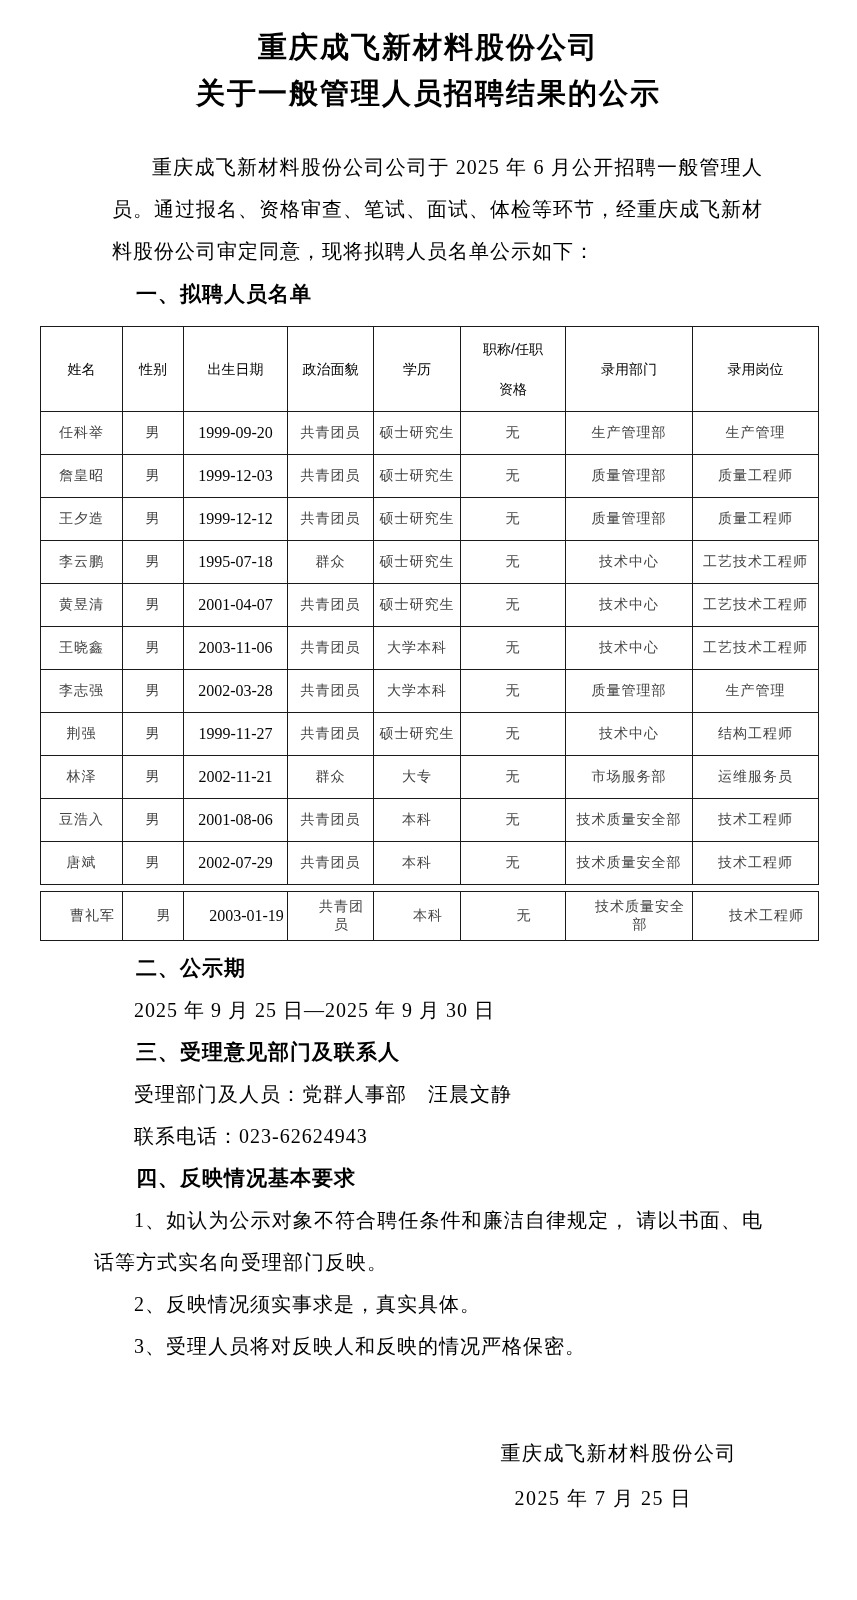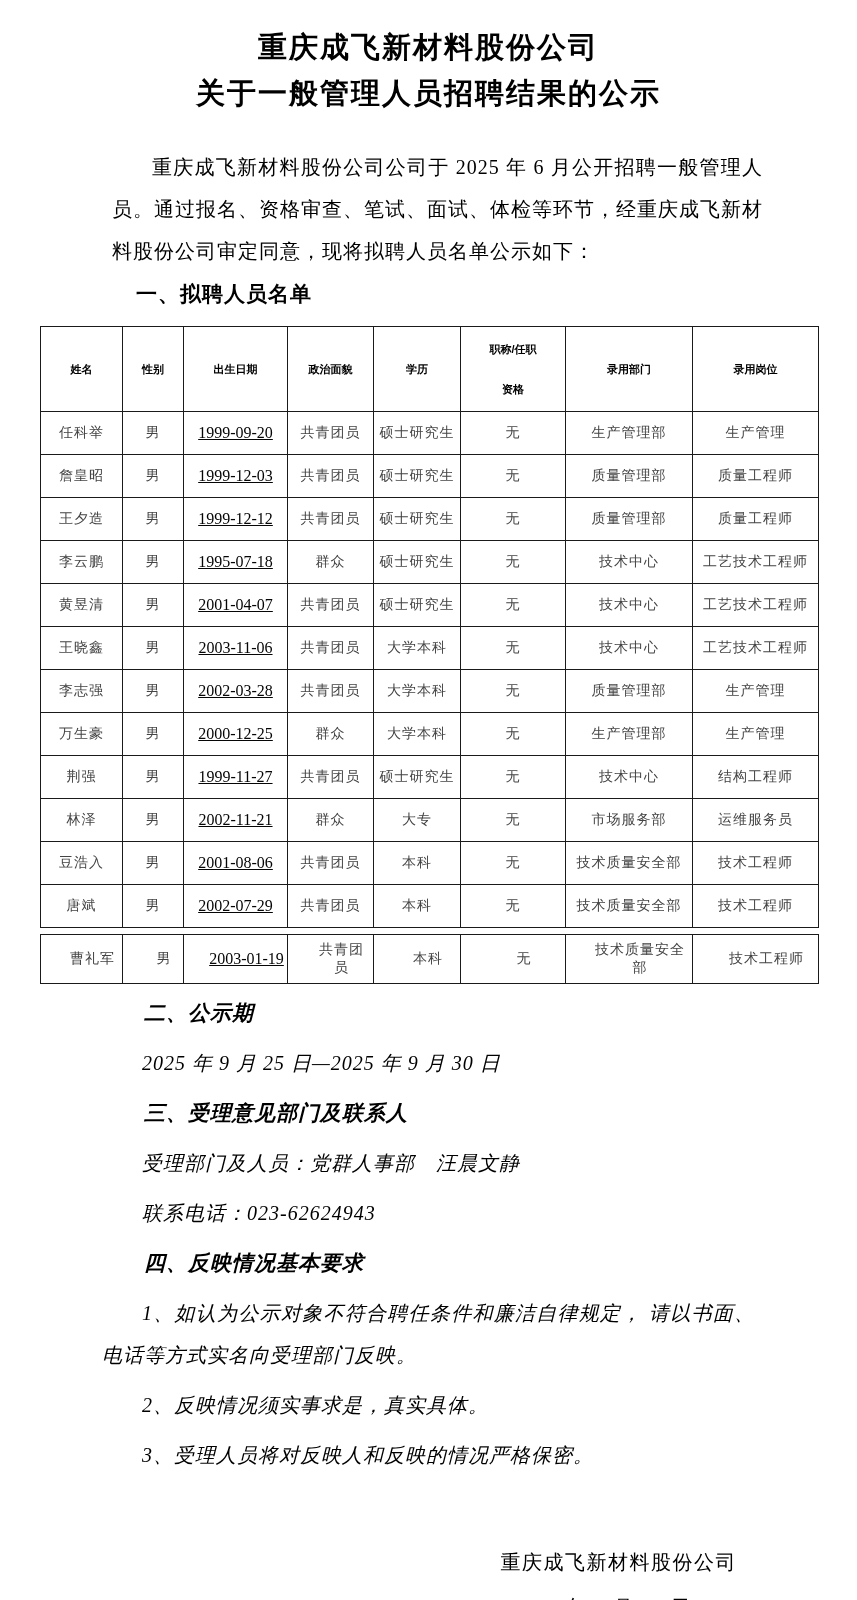--- a/index.html
+++ b/index.html
@@ -49,46 +49,45 @@
   .roster th, .roster td {
     border: 1px solid #1a1a1a;
     text-align: center;
     vertical-align: middle;
     padding: 0 2px;
     overflow: hidden;
   }
   .roster thead th {
     height: 84px;
     font-family: "Liberation Sans", "DejaVu Sans", sans-serif;
-    font-weight: 700;
-    font-size: 11px;
+    font-weight: 400;
+    font-size: 14px;
     line-height: 40px;
     white-space: pre-line;
     color: #000;
   }
   .roster tbody td {
     height: 42px;
     font-size: 14px;
     color: #444444;
     letter-spacing: 1px;
   }
   .roster.continued tbody td { height: 48px; padding-left: 24px; }
   .roster tbody td:nth-child(3) {
     font-size: 16px;
     color: #050505;
     letter-spacing: 0;
-    text-decoration: underline;
   }
   .sections {
     margin: 6px 54px 0 54px;
     font-size: 20px;
     line-height: 42px;
     letter-spacing: 1px;
   }
-  .sections p { margin: 8px; text-indent: 2em; text-align: justify; font-style: italic; }
+  .sections p { margin: 0; text-indent: 2em; text-align: justify; }
   .sections .sec-h {
     font-family: "Liberation Sans", "DejaVu Sans", sans-serif;
     font-weight: 700;
     font-size: 21px;
     text-align: left;
   }
   .footer { margin-top: 64px; font-size: 20px; letter-spacing: 1.5px; line-height: 45px; }
   .footer .company { text-align: right; padding-right: 80px; }
   .footer .date { text-align: right; padding-right: 125px; }
 </style>
@@ -200,30 +199,20 @@
           <td>李志强</td>
           <td>男</td>
           <td>2002-03-28</td>
           <td>共青团员</td>
           <td>大学本科</td>
           <td>无</td>
           <td>质量管理部</td>
           <td>生产管理</td>
         </tr>
 
-        <tr>
-          <td>万生豪</td>
-          <td>男</td>
-          <td>2000-12-25</td>
-          <td>群众</td>
-          <td>大学本科</td>
-          <td>无</td>
-          <td>生产管理部</td>
-          <td>生产管理</td>
-        </tr>
 
         <tr>
           <td>荆强</td>
           <td>男</td>
           <td>1999-11-27</td>
           <td>共青团员</td>
           <td>硕士研究生</td>
           <td>无</td>
           <td>技术中心</td>
           <td>结构工程师</td>
@@ -297,16 +286,16 @@
     <p>受理部门及人员：党群人事部　汪晨文静</p>
     <p>联系电话：023-62624943</p>
     <p class="sec-h">四、反映情况基本要求</p>
     <p>1、如认为公示对象不符合聘任条件和廉洁自律规定， 请以书面、电话等方式实名向受理部门反映。</p>
     <p>2、反映情况须实事求是，真实具体。</p>
     <p>3、受理人员将对反映人和反映的情况严格保密。</p>
   </div>
 
   <div class="footer">
     <div class="company">重庆成飞新材料股份公司</div>
-    <div class="date">2025 年 9 月 25 日</div>
+    <div class="date">2025 年 7 月 25 日</div>
   </div>
 
 </div>
 
 </body></html>

